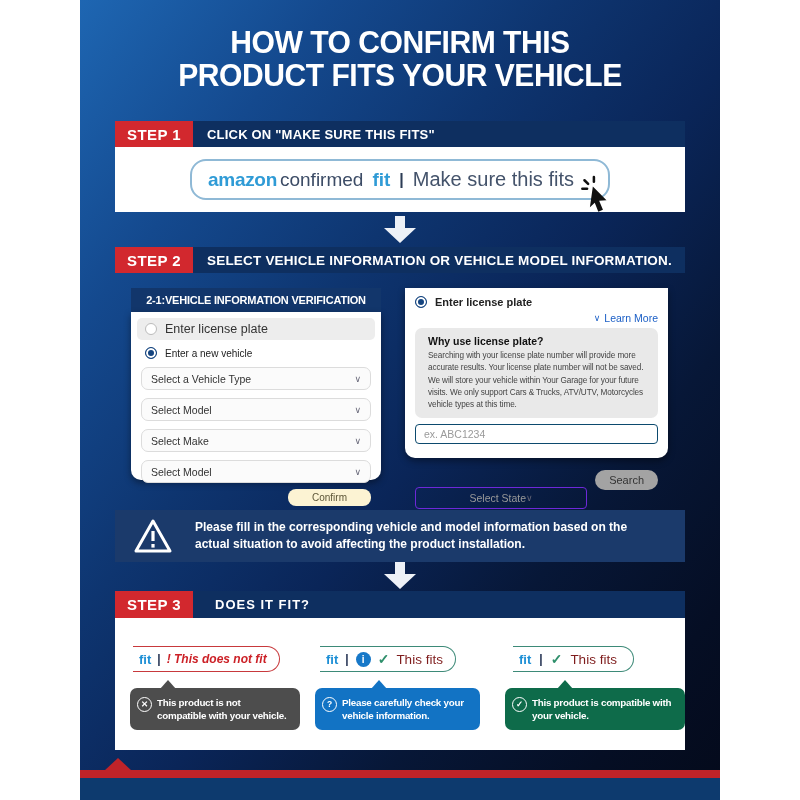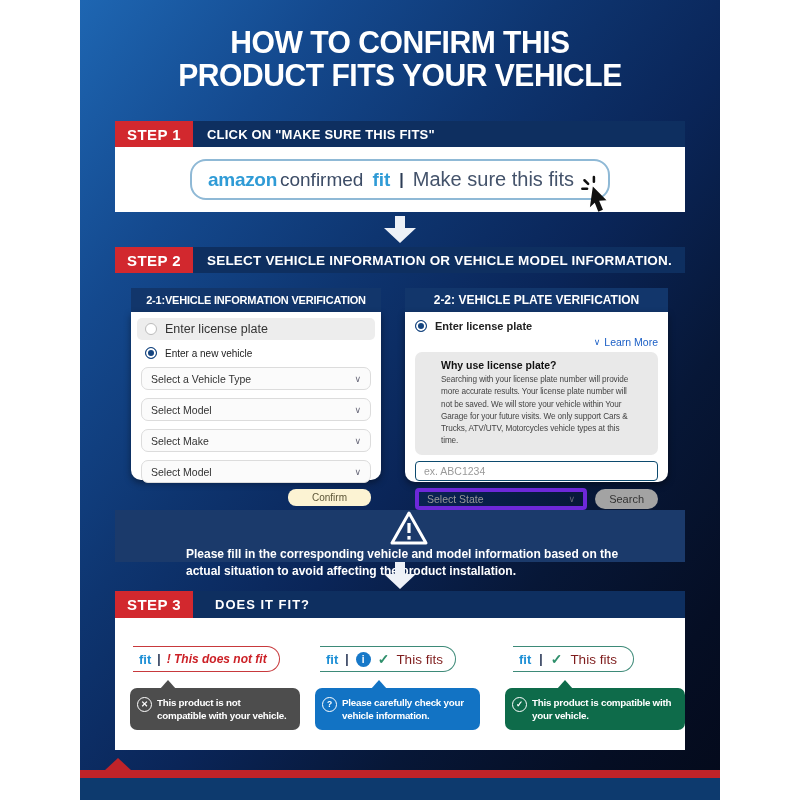--- a/index.html
+++ b/index.html
@@ -58,34 +58,34 @@
   .row2{margin-top:7px;padding-left:4px;}
   .lbl2{font-size:10px;color:#222;}
   .sel{display:flex;align-items:center;justify-content:space-between;height:21px;border:1px solid #dcdcdc;
        background:#fbfbfb;border-radius:7px;padding:0 9px;margin-top:8px;font-size:10.5px;color:#333;}
   .chev{color:#667;font-size:9px;}
   .confirm-row{display:flex;justify-content:flex-end;margin-top:6px;}
   .btn-cream{background:#fcf3d3;border-radius:8px;font-size:10px;color:#5d5638;padding:3px 24px;cursor:pointer;}
   .lblp{font-size:11px;font-weight:700;color:#222;}
   .learn{display:flex;justify-content:flex-end;align-items:center;gap:4px;color:#1b5fc6;font-size:10.5px;margin-top:4px;cursor:pointer;}
   .learn .chev{color:#1b5fc6;}
-  .infobox{background:#e9e9e9;border-radius:7px;padding:7px 26px;margin-top:4px;}
+  .infobox{background:#e9e9e9;border-radius:7px;padding:7px 13px;margin-top:4px;}
   .infotitle{font-size:10.5px;font-weight:700;color:#111;}
   .infobody{font-size:8.2px;color:#444;line-height:1.5;margin-top:3px;letter-spacing:-.1px;}
   .plate-input{display:block;width:100%;box-sizing:border-box;height:20px;border:1px solid #0c4a6e;border-radius:4px;
                margin-top:6px;font-size:10.5px;padding:0 8px;color:#333;font-family:inherit;outline:none;}
   .plate-input::placeholder{color:#9a9a9a;}
   .staterow{display:flex;gap:8px;margin-top:7px;align-items:center;}
-  .statesel{flex:1;display:flex;justify-content:space-between;align-items:center;height:22px;border:4px solid #6d28d9;
-            border-radius:4px;padding:0 8px;font-size:10.5px;color:#999;box-sizing:border-box;}
+  .statesel{flex:1;display:flex;justify-content:center;align-items:center;height:22px;border:1px solid #6d28d9;
+            border-radius:4px;padding:0 8px;font-size:10.5px;color:#999;box-sizing:border-box;margin-top:36px;}
   .btn-search{background:#a3a3a3;border-radius:12px;padding:4px 14px;font-size:11px;color:#333;cursor:pointer;text-align:center;}
 
   
   .note{position:absolute;left:35px;top:510px;width:570px;height:52px;background:#1b3a6b;
-        display:flex;align-items:center;color:#fff;flex-direction:column;}
+        display:flex;align-items:center;color:#fff;}
   .warn-icon{margin-left:18px;flex:0 0 auto;}
   .note-text{margin-left:22px;font-size:12px;font-weight:700;line-height:1.4;width:450px;}
 
   
   .fitpanel{position:absolute;left:35px;top:618px;width:570px;height:132px;background:#fff;}
   .fitpill{position:absolute;top:28px;display:inline-flex;align-items:center;gap:6px;height:26px;
            border:1.5px solid;border-left:none;border-radius:0 13px 13px 0;padding:0 12px 0 6px;background:#fff;box-sizing:border-box;}
   .fp1{left:18px;border-color:#c8393c;}
   .fp2{left:205px;border-color:#3d8a78;gap:7px;}
   .fp3{left:398px;border-color:#3d8a78;gap:8px;padding-right:16px;}
@@ -184,21 +184,20 @@
           <span>Select Model</span>
           <span class="chev">∨</span>
         </div>
         <div class="confirm-row">
           <span class="btn-cream">Confirm</span>
         </div>
       </div>
     </div>
 
     <div class="panel pr">
-      <div class="phead">2-2: VEHICLE PLATE VERIFICATION</div>
       <div class="pcard">
         <div class="optrow">
           <span class="radio on"></span>
           <span class="lblp">Enter license plate</span>
         </div>
         <div class="learn">
           <span class="chev">∨</span>
           <span>Learn More</span>
         </div>
         <div class="infobox">

